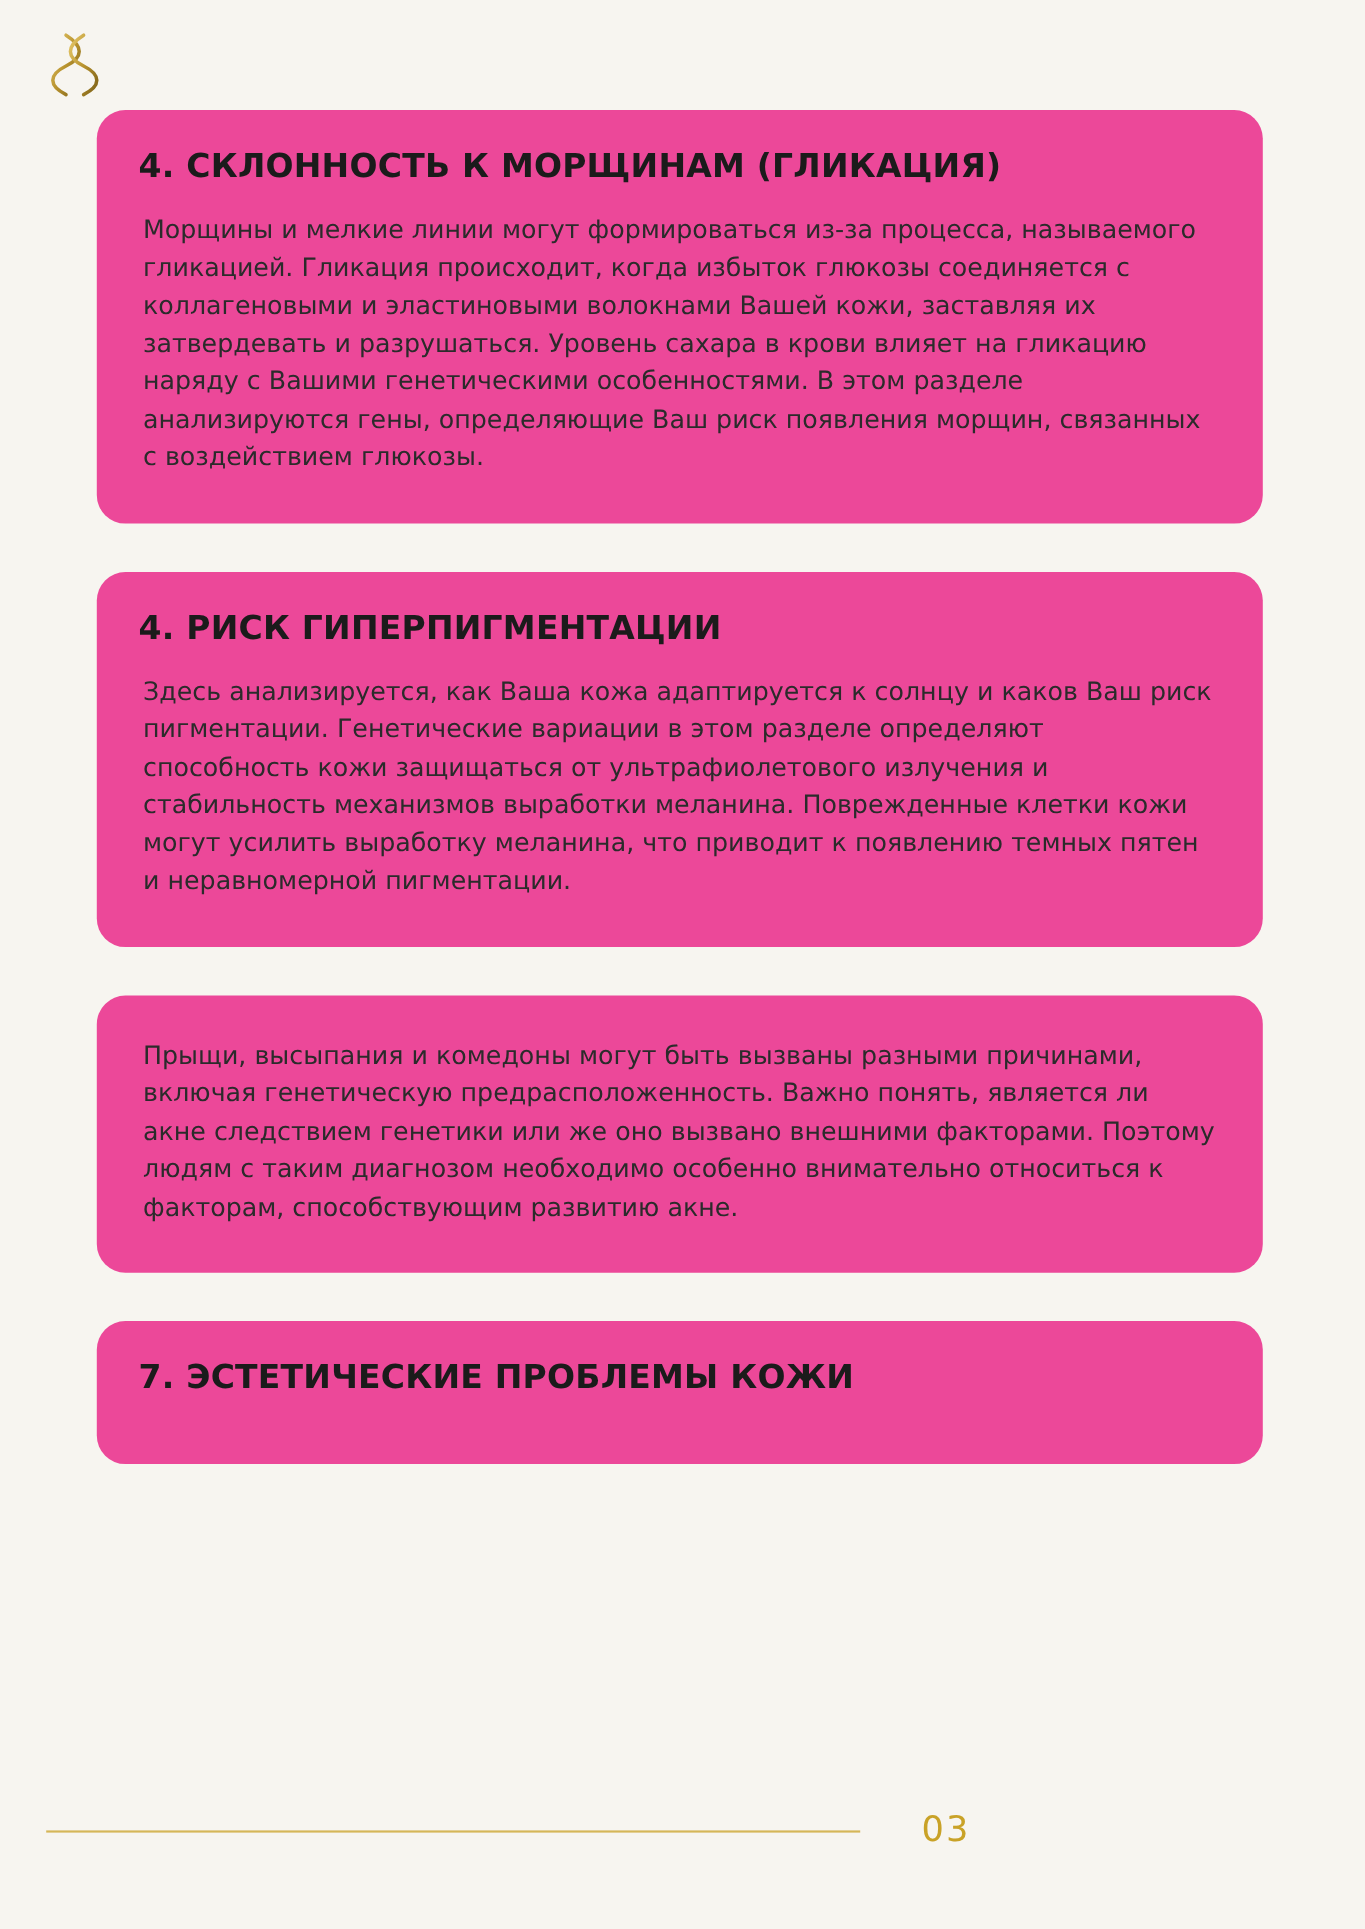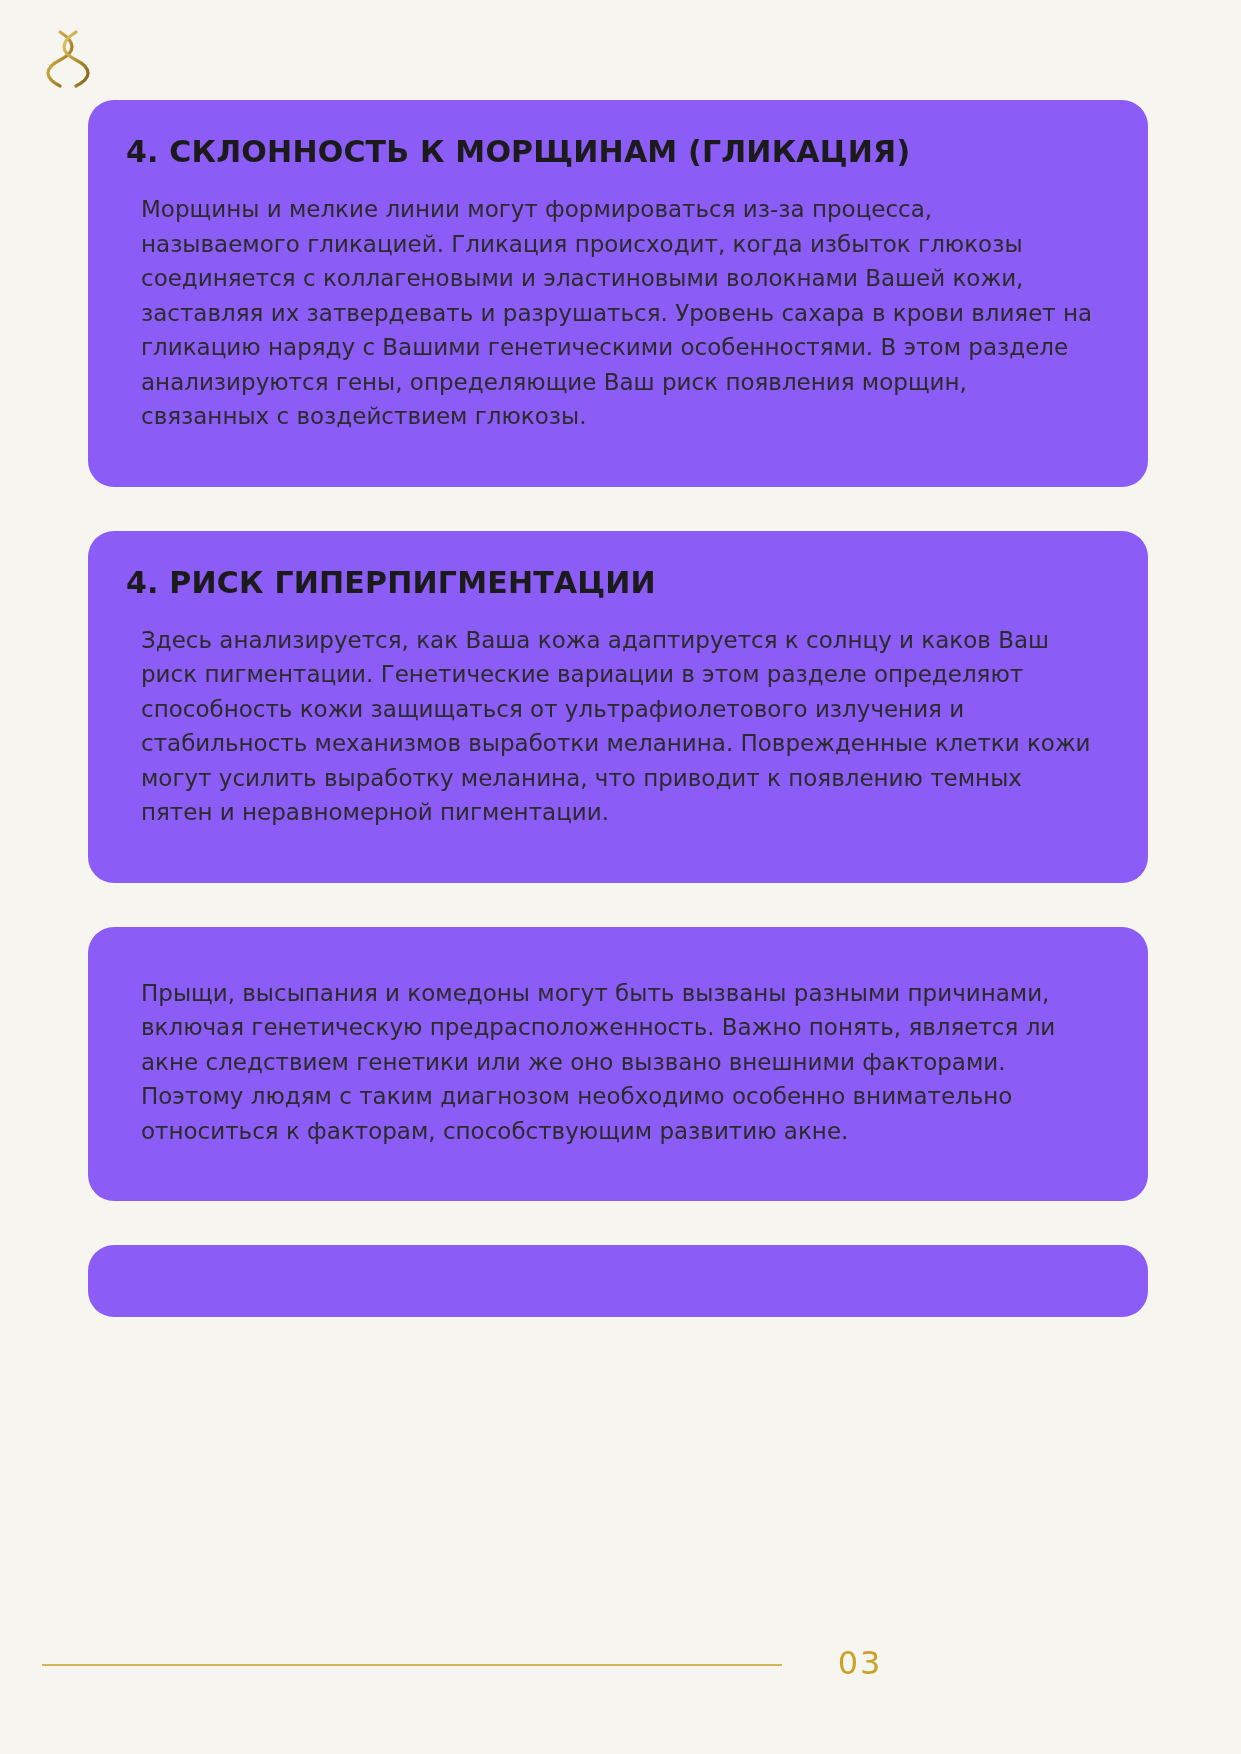--- a/index.html
+++ b/index.html
@@ -34,40 +34,40 @@
   .cards {
     position: absolute;
     left: 88px;
     top: 100px;
     width: 1060px;
     display: flex;
     flex-direction: column;
     gap: 44px;
   }
   .card {
-    background: #8b5cf6;
+    background: #ec4899;
     border-radius: 26px;
     padding: 34px 38px 38px 38px;
     box-sizing: border-box;
   }
   .card-title {
     font-family: "DejaVu Sans", sans-serif;
     font-weight: bold;
     font-size: 30px;
     letter-spacing: 0.2px;
     color: #1b1b1b;
     margin: 0 0 22px 0;
     line-height: 1.2;
   }
   .card-body {
     font-family: "DejaVu Sans", sans-serif;
     font-size: 23px;
     line-height: 1.5;
     color: #2b2b2b;
-    margin: 15px;
+    margin: 4px;
     white-space: pre-line;
   }
 
   
   .footer {
     position: absolute;
     left: 0;
     bottom: 70px;
     width: 1105px;
     height: 40px;
@@ -128,20 +128,21 @@
     <section class="card">
       <h2 class="card-title">4. РИСК ГИПЕРПИГМЕНТАЦИИ</h2>
       <p class="card-body">Здесь анализируется, как Ваша кожа адаптируется к солнцу и каков Ваш риск пигментации. Генетические вариации в этом разделе определяют способность кожи защищаться от ультрафиолетового излучения и стабильность механизмов выработки меланина. Поврежденные клетки кожи могут усилить выработку меланина, что приводит к появлению темных пятен и неравномерной пигментации.</p>
     </section>
 
     <section class="card">
       <p class="card-body">Прыщи, высыпания и комедоны могут быть вызваны разными причинами, включая генетическую предрасположенность. Важно понять, является ли акне следствием генетики или же оно вызвано внешними факторами. Поэтому людям с таким диагнозом необходимо особенно внимательно относиться к факторам, способствующим развитию акне.</p>
     </section>
 
     <section class="card">
+      <h2 class="card-title">7. ЭСТЕТИЧЕСКИЕ ПРОБЛЕМЫ КОЖИ</h2>
     </section>
 
   </div>
 
   <div class="footer">
     <div class="footer-rule"></div>
     <div class="page-number">03</div>
   </div>
 
 </div>

